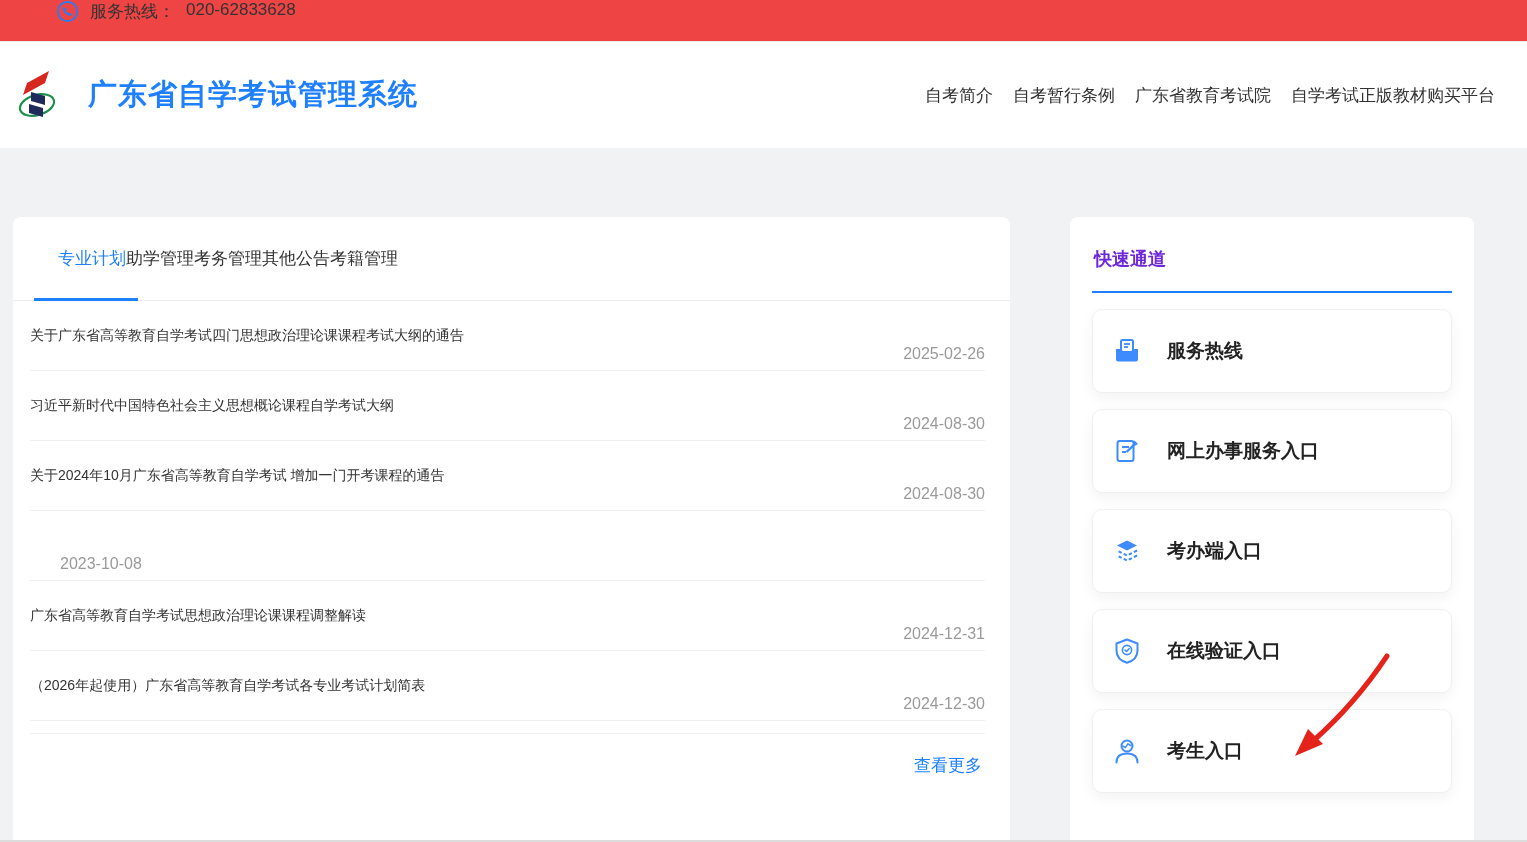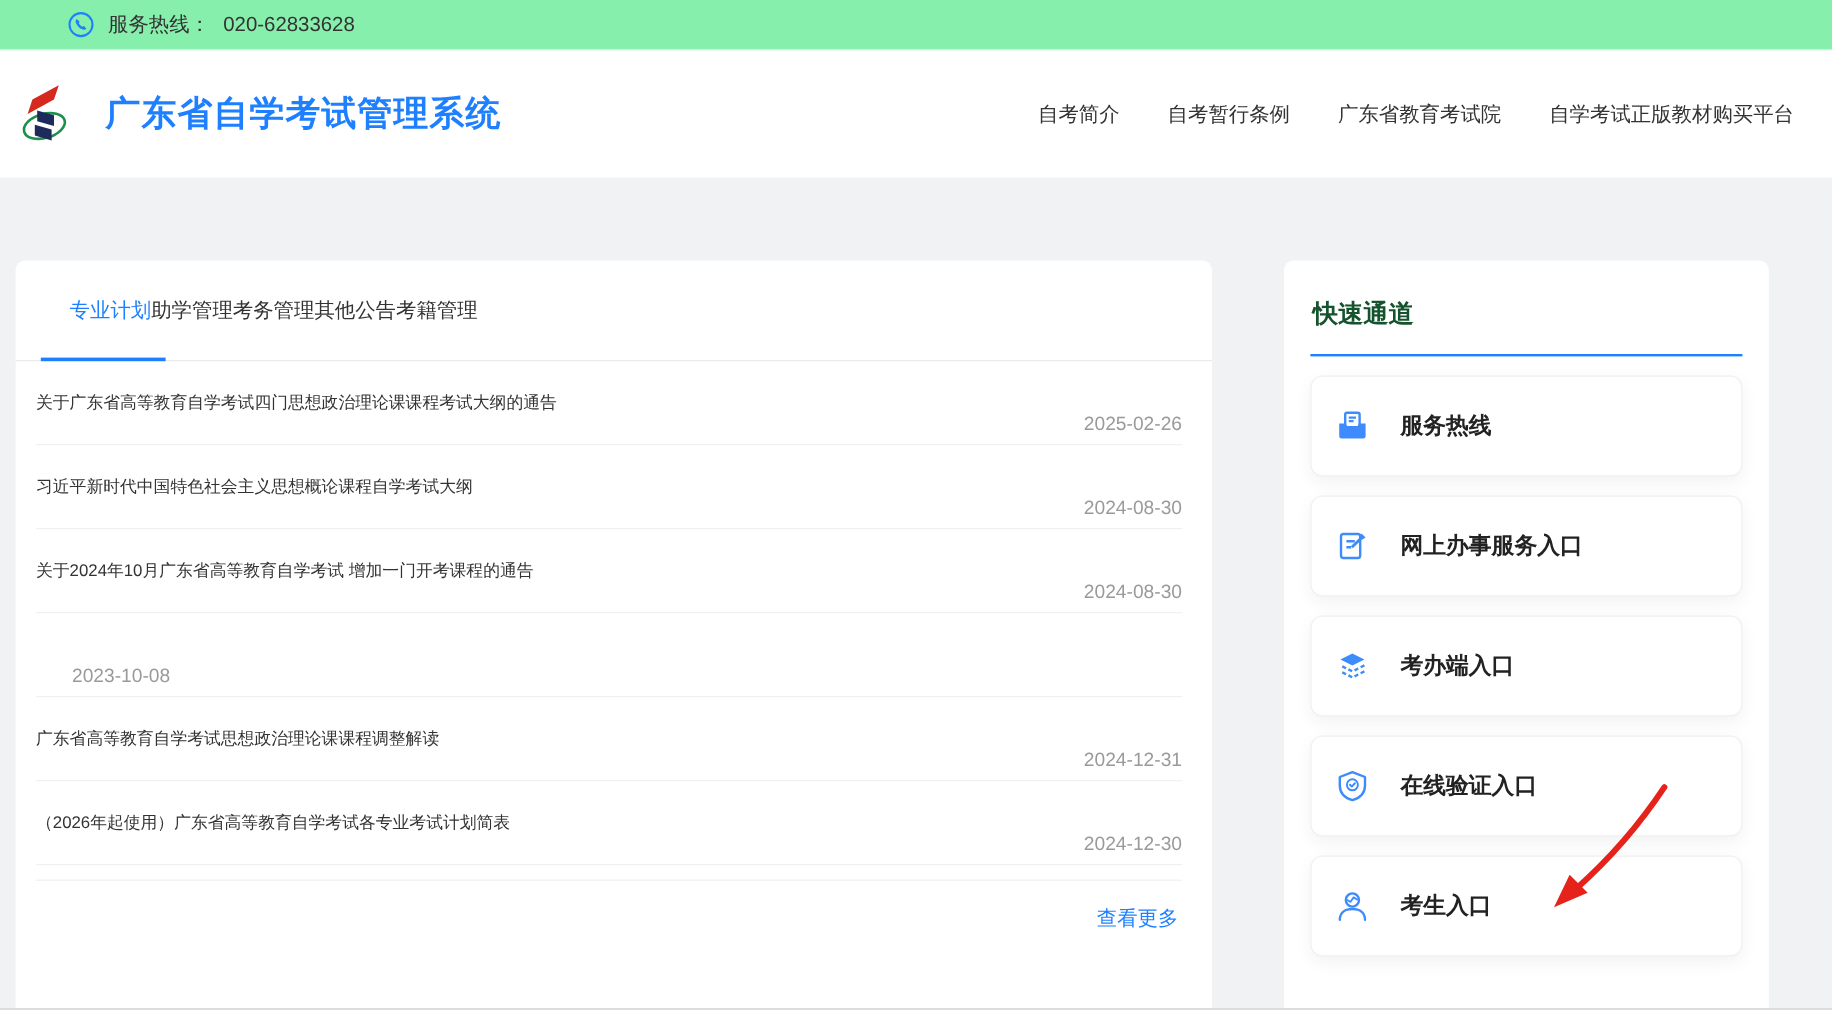--- a/index.html
+++ b/index.html
@@ -7,34 +7,34 @@
   body {
     position:relative;
     background:#f1f2f4;
     font-family:"Liberation Sans","DejaVu Sans",sans-serif;
     color:#333;
   }
 
   
   .topbar {
     position:absolute; top:0; left:0; right:0; height:42px;
-    background:#86efac; border-bottom:1px solid #ececec;
-    display:flex; align-items:center; padding-left:56px; gap:11px;
+    background:#ef4444; border-bottom:1px solid #ececec;
+    display:flex; align-items:flex-start; padding-left:56px; gap:11px;
   }
   .topbar-text { font-size:17px; color:#333; }
 
   
   .header {
     position:absolute; top:42px; left:0; right:0; height:106px;
     background:#fff; display:flex; align-items:center; justify-content:space-between;
     padding:0 32px 0 14px;
   }
   .brand { display:flex; align-items:center; gap:28px; }
   .site-title { font-size:29px; font-weight:700; color:#1E80FF; letter-spacing:1px; }
-  .nav { display:flex; gap:40px; }
+  .nav { display:flex; gap:20px; }
   .nav-item { font-size:17px; color:#333; cursor:pointer; white-space:nowrap; }
 
   
   .main { position:absolute; top:148px; left:0; right:0; bottom:0; }
 
   
   .news-card {
     position:absolute; left:13px; top:69px; width:997px; height:660px;
     background:#fff; border-radius:8px;
   }
@@ -63,21 +63,21 @@
     text-align:right; margin:20px 28px 0 0;
     color:#1E80FF; font-size:17px; cursor:pointer;
   }
 
   
   .quick-panel {
     position:absolute; left:1070px; top:69px; width:404px; height:660px;
     background:#fff; border-radius:8px; padding:0 22px;
   }
   .quick-title {
-    font-size:21px; font-weight:700; color:#14532d;
+    font-size:18px; font-weight:700; color:#6d28d9;
     padding:30px 0 20px 2px; border-bottom:2px solid #1E80FF;
   }
   .quick-card {
     height:84px; margin-top:16px; background:#fff;
     border:1px solid #f0f0f0; border-radius:10px;
     box-shadow:0 5px 14px rgba(0,0,0,0.05);
     display:flex; align-items:center; padding-left:20px; gap:26px;
     cursor:pointer;
   }
   .quick-card:first-of-type { margin-top:28px; }

